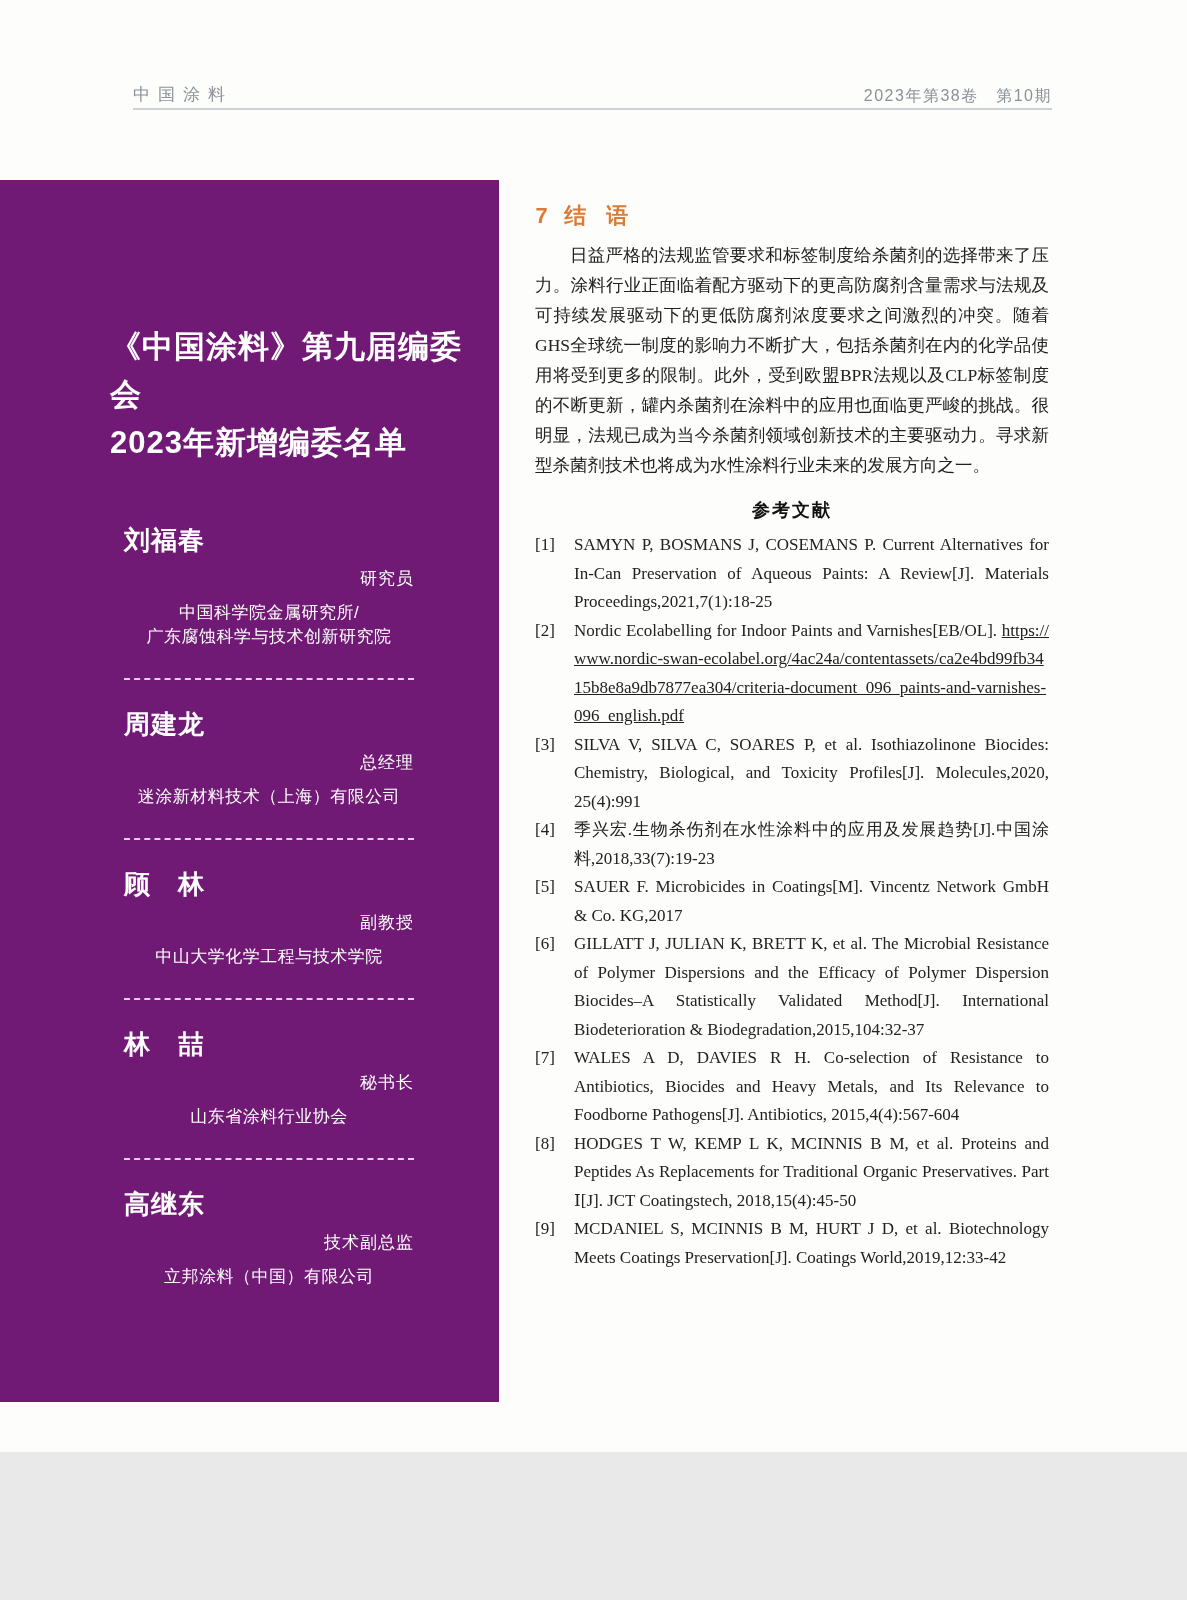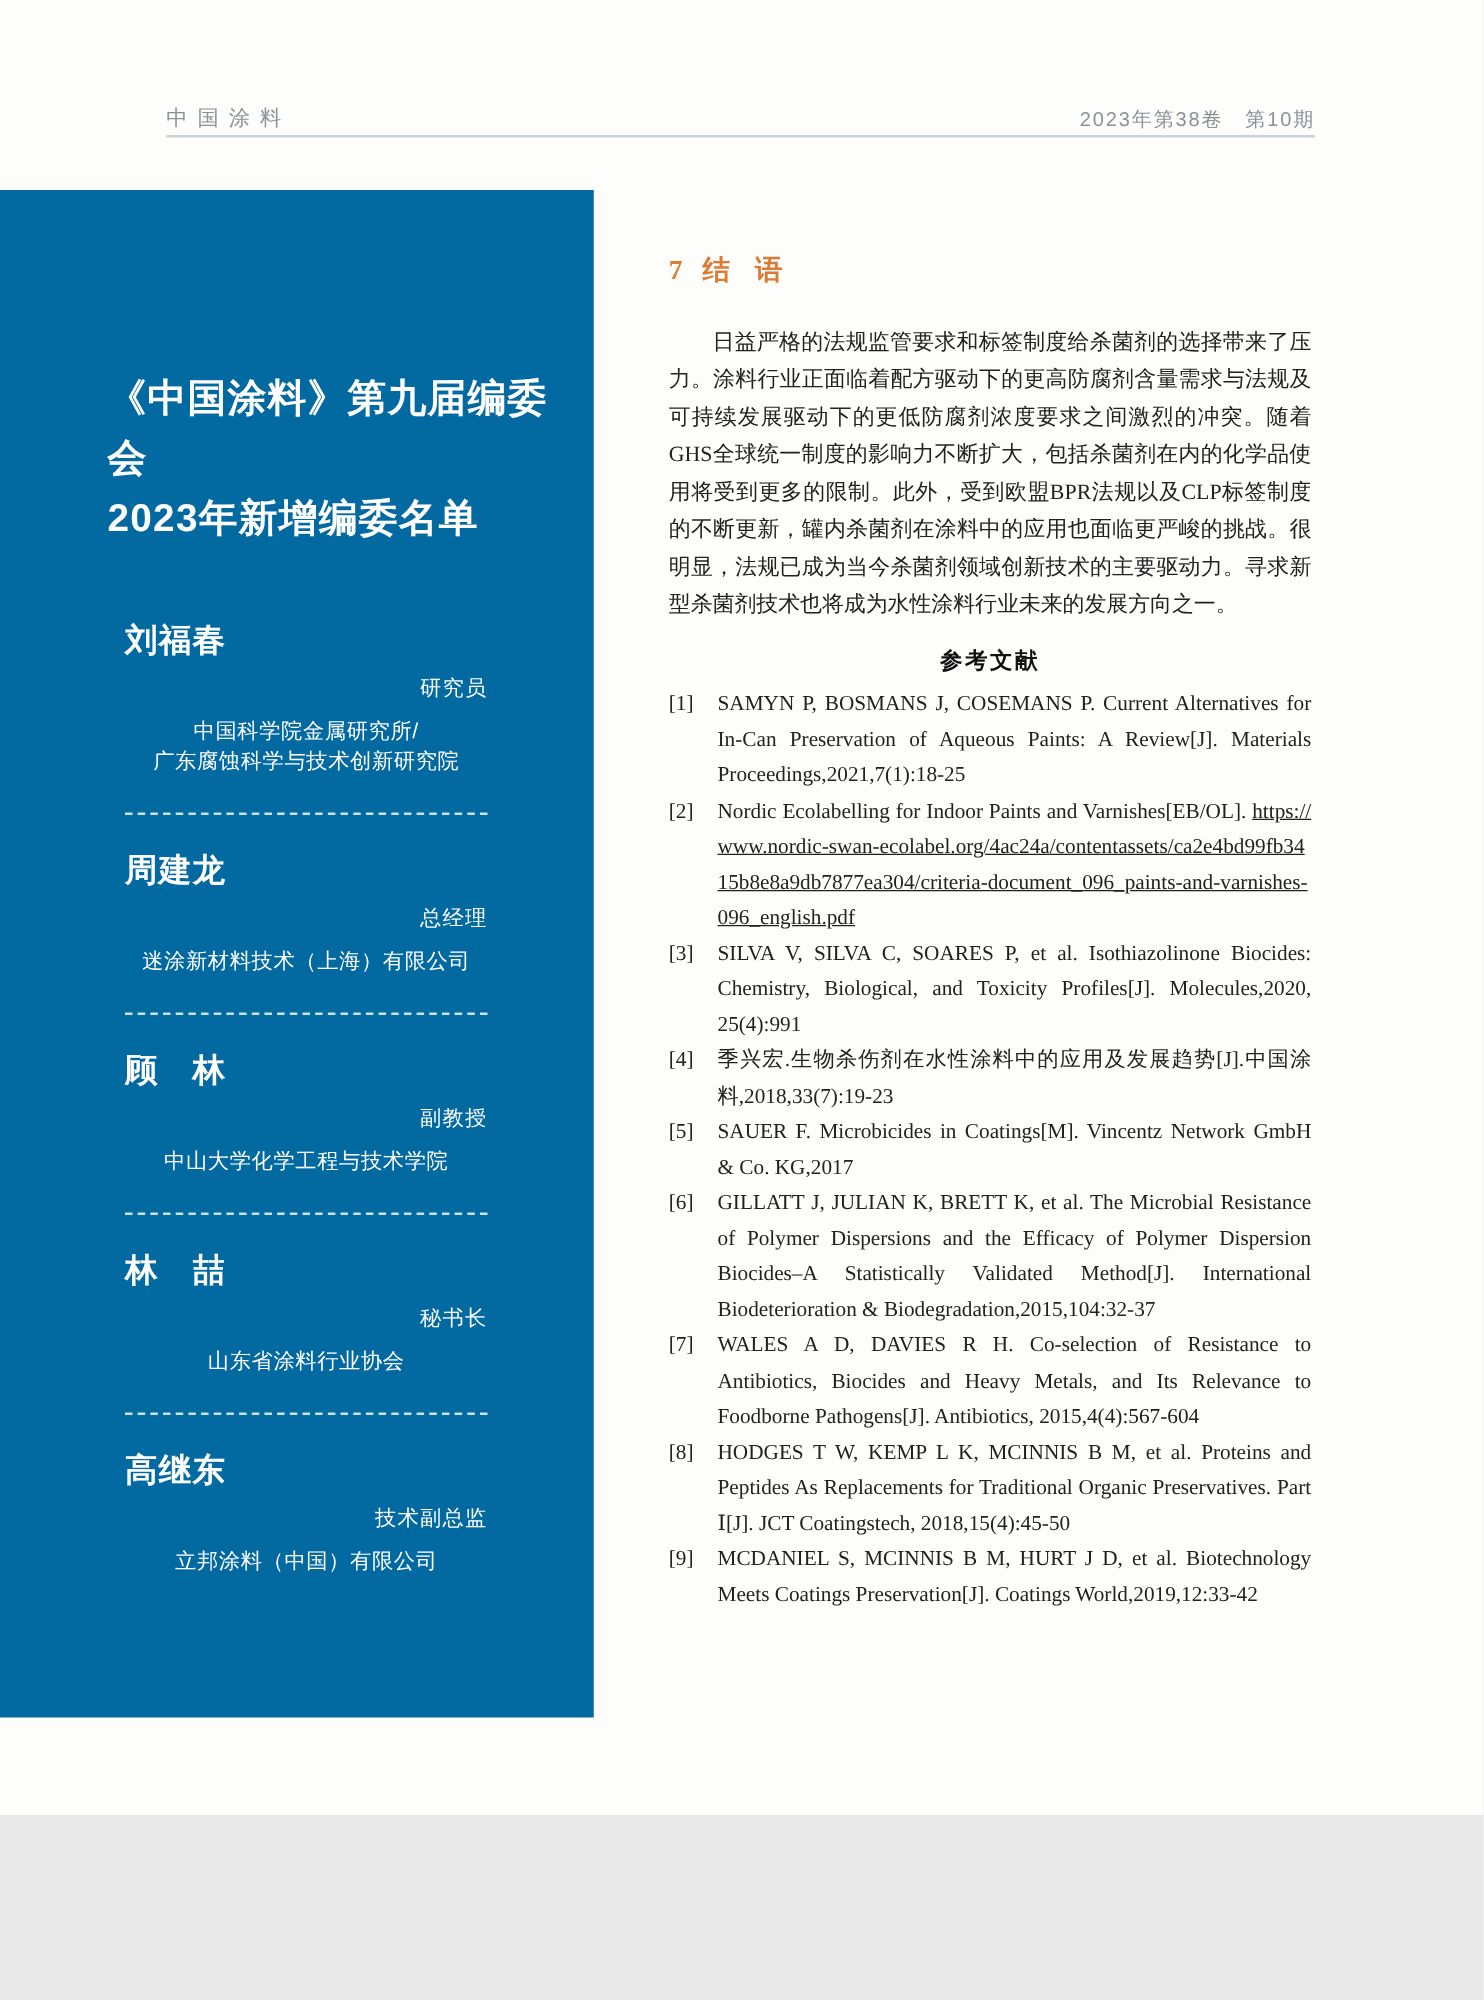--- a/index.html
+++ b/index.html
@@ -15,45 +15,46 @@
   }
   .issue-info{
     position:absolute;right:135px;top:86px;font-size:16px;color:#8b9198;
     letter-spacing:1.5px;font-family:"Liberation Sans","DejaVu Sans",sans-serif;
   }
   .header-rule{
     position:absolute;left:133px;top:108px;width:919px;height:2px;background:#ccd1d6;
   }
   
   .sidebar{
-    position:absolute;left:0;top:152px;width:475px;height:1222px;
-    background:#0369a1;color:#ffffff;
+    position:absolute;left:0;top:180px;width:475px;height:1222px;
+    background:#701a75;color:#ffffff;
     font-family:"Liberation Sans","DejaVu Sans",sans-serif;
+    padding-left:24px;
   }
   .sidebar-title{
     margin:143px 18px 0 86px;font-size:31px;font-weight:bold;line-height:48px;
     letter-spacing:1px;
   }
   .members{margin:58px 85px 0 100px;}
   .member-name{font-size:26px;font-weight:bold;letter-spacing:1px;line-height:30px;}
   .member-role{font-size:17px;margin-top:13px;line-height:22px;letter-spacing:1px;text-align:right;}
   .member-affiliation{font-size:17px;margin-top:11px;line-height:24px;letter-spacing:.5px;text-align:center;}
   .member-separator{border-top:2px dashed rgba(255,255,255,.8);margin:29px 0;}
   
   .content{position:absolute;left:535px;top:176px;width:514px;}
   .intro-paragraph{
     margin:0;font-size:17.5px;line-height:31px;text-align:justify;
   }
   .section-heading{
     margin:25px 0 0 0;color:#dd7a33;font-size:22px;font-weight:bold;
-    font-family:Liberation Serif, serif;letter-spacing:2px;
+    font-family:Liberation Mono, monospace;letter-spacing:2px;
   }
   .section-heading .sec-title{margin-left:14px;letter-spacing:20px;}
   .conclusion-paragraph{
-    margin:27px 0 0 0;font-size:17.5px;line-height:30px;text-align:justify;
+    margin:9px 0 0 0;font-size:17.5px;line-height:30px;text-align:justify;
     text-indent:2em;
   }
   .references-heading{
     margin:18px 0 0 0;text-align:center;font-size:18px;font-weight:bold;
     font-family:"Liberation Sans","DejaVu Sans",sans-serif;letter-spacing:2px;color:#111;
   }
   .references{margin-top:9px;font-size:17px;line-height:28.5px;}
   .ref{display:flex;}
   .ref-marker{flex:0 0 39px;}
   .ref-text{flex:1;text-align:justify;}

